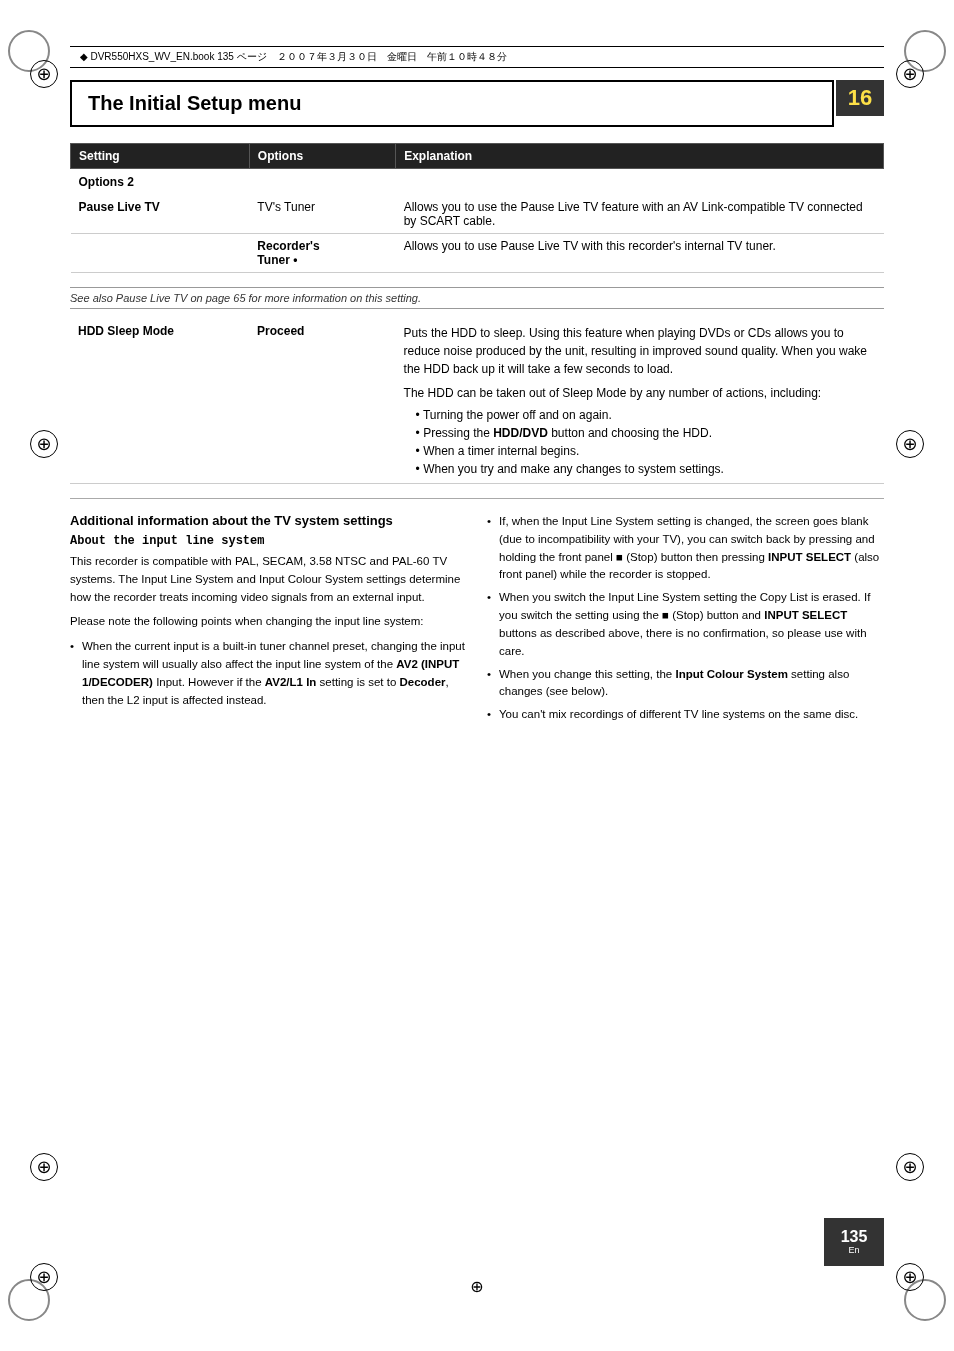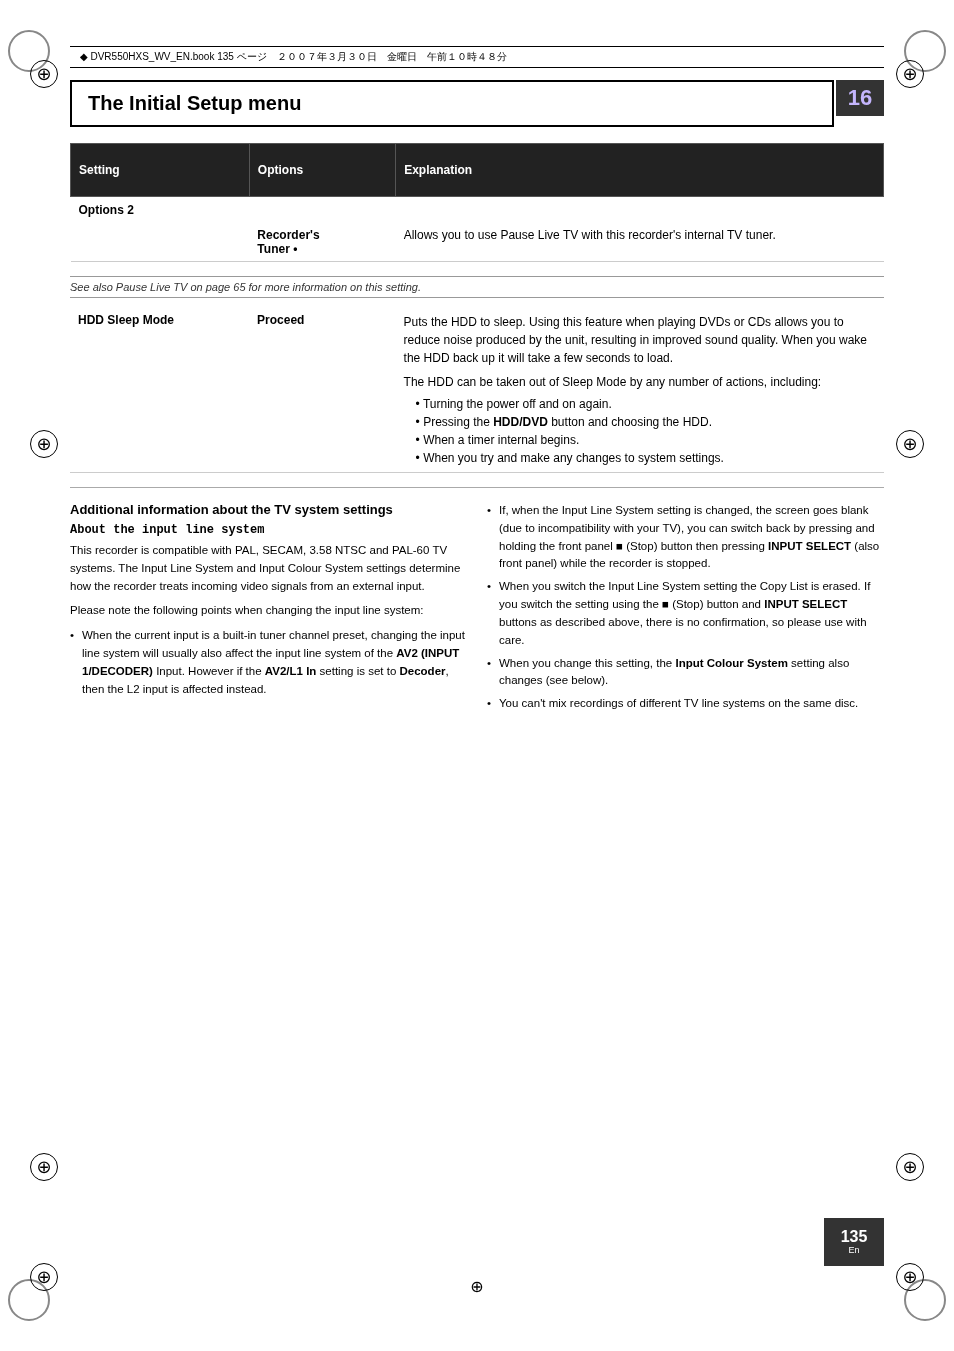--- a/index.html
+++ b/index.html
@@ -79,21 +79,21 @@
     }
 
     
     .chapter-badge {
       position: absolute;
       top: 0;
       right: 0;
       width: 48px;
       height: 36px;
       background: #333;
-      color: #c4b5fd;
+      color: #fde047;
       font-size: 22px;
       font-weight: bold;
       display: flex;
       align-items: center;
       justify-content: center;
     }
 
     
     .page-title-box {
       border: 2px solid #000;
@@ -110,21 +110,21 @@
     .settings-table {
       width: 100%;
       border-collapse: collapse;
       margin-bottom: 14px;
     }
     .settings-table thead tr {
       background: #222;
       color: #fff;
     }
     .settings-table thead th {
-      padding: 19px 8px;
+      padding: 5px 8px;
       text-align: left;
       font-size: 12px;
       font-weight: bold;
       border: 1px solid #555;
     }
     .settings-table tbody td {
       padding: 5px 8px;
       font-size: 12px;
       vertical-align: top;
       border-bottom: 1px solid #ccc;
@@ -289,20 +289,25 @@
       </tr>
     </thead>
     <tbody>
 
       <tr class="section-header">
         <td>Options 2</td>
         <td></td>
         <td></td>
       </tr>
 
+      <tr>
+        <td class="option-bold" style="font-weight:bold;">Pause Live TV</td>
+        <td>TV's Tuner</td>
+        <td>Allows you to use the Pause Live TV feature with an AV Link-compatible TV connected by SCART cable.</td>
+      </tr>
 
       <tr>
         <td></td>
         <td style="font-weight:bold;">Recorder's<br>Tuner •</td>
         <td>Allows you to use Pause Live TV with this recorder's internal TV tuner.</td>
       </tr>
     </tbody>
   </table>
 
   <div class="note-line">

